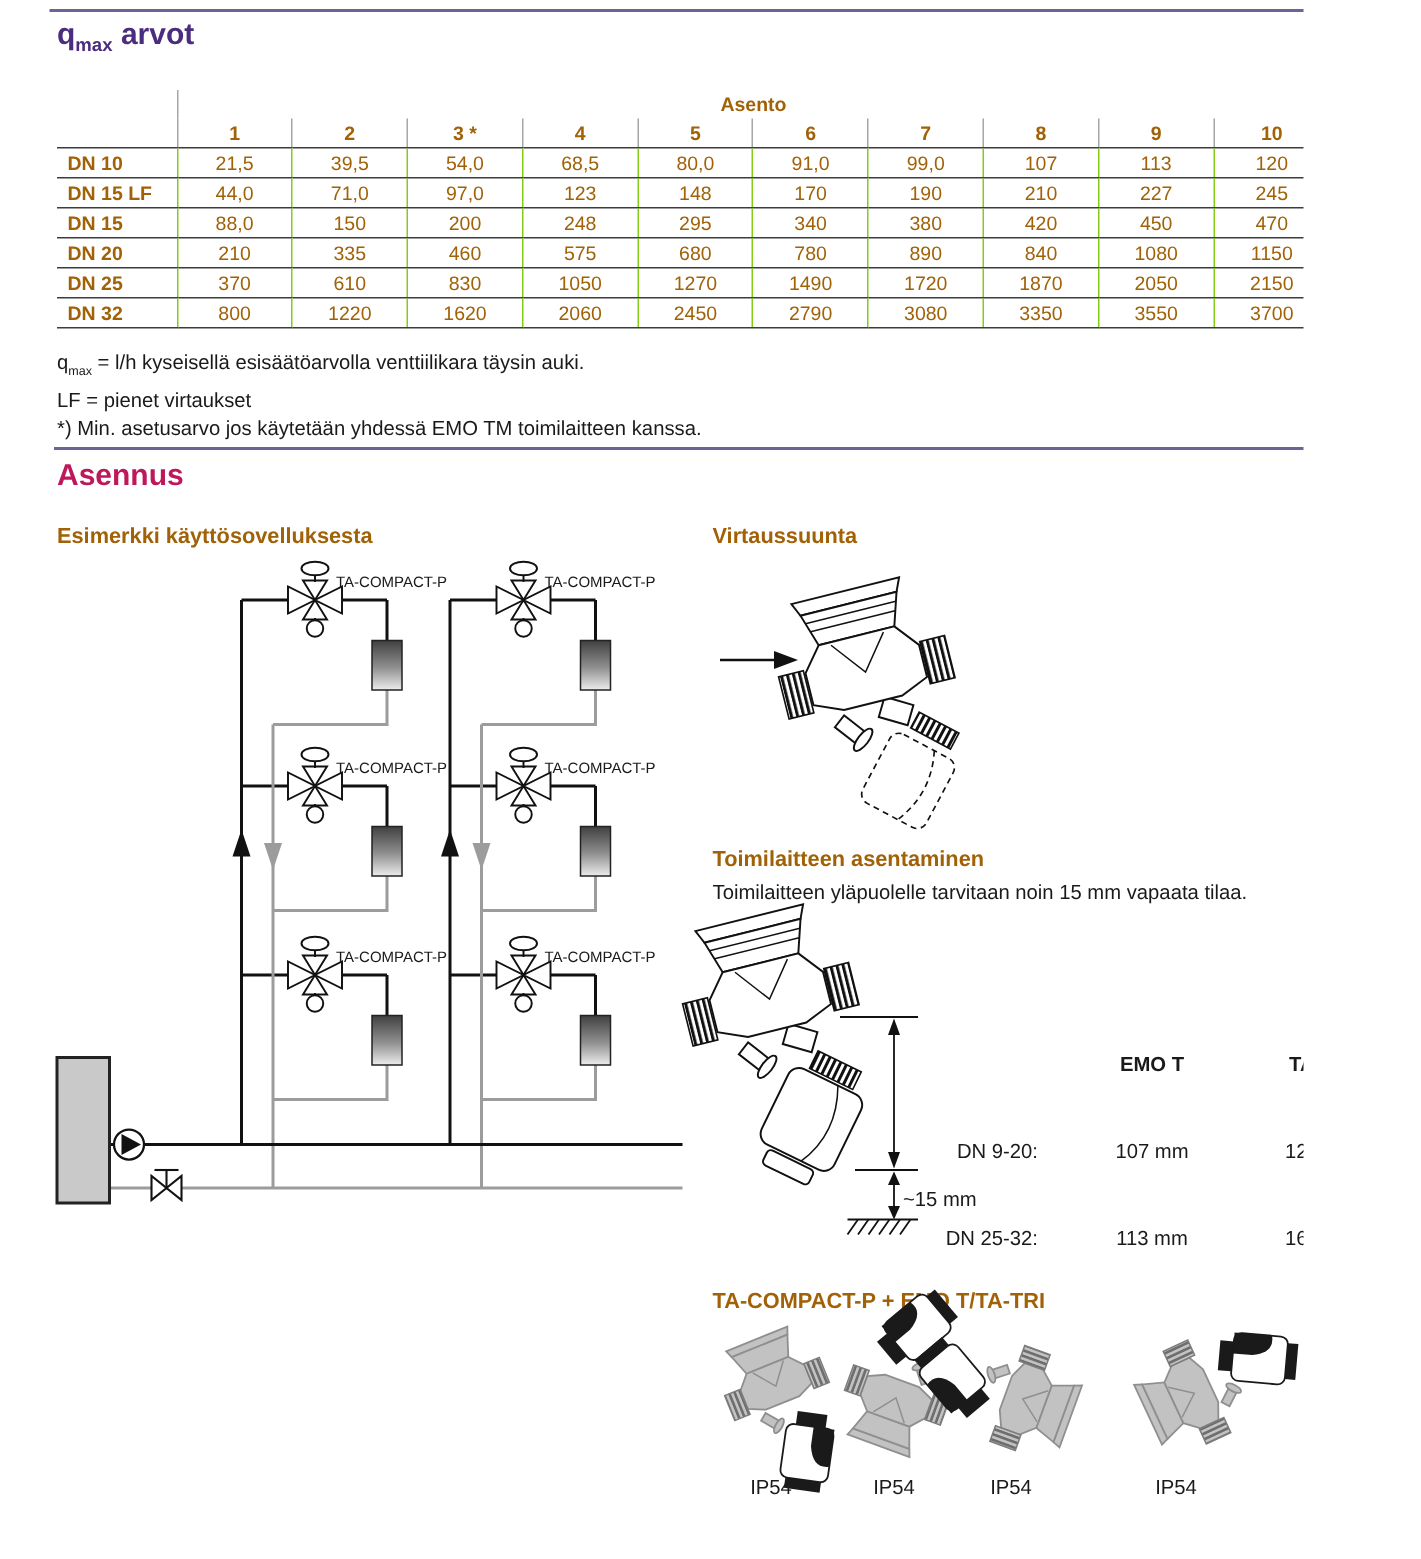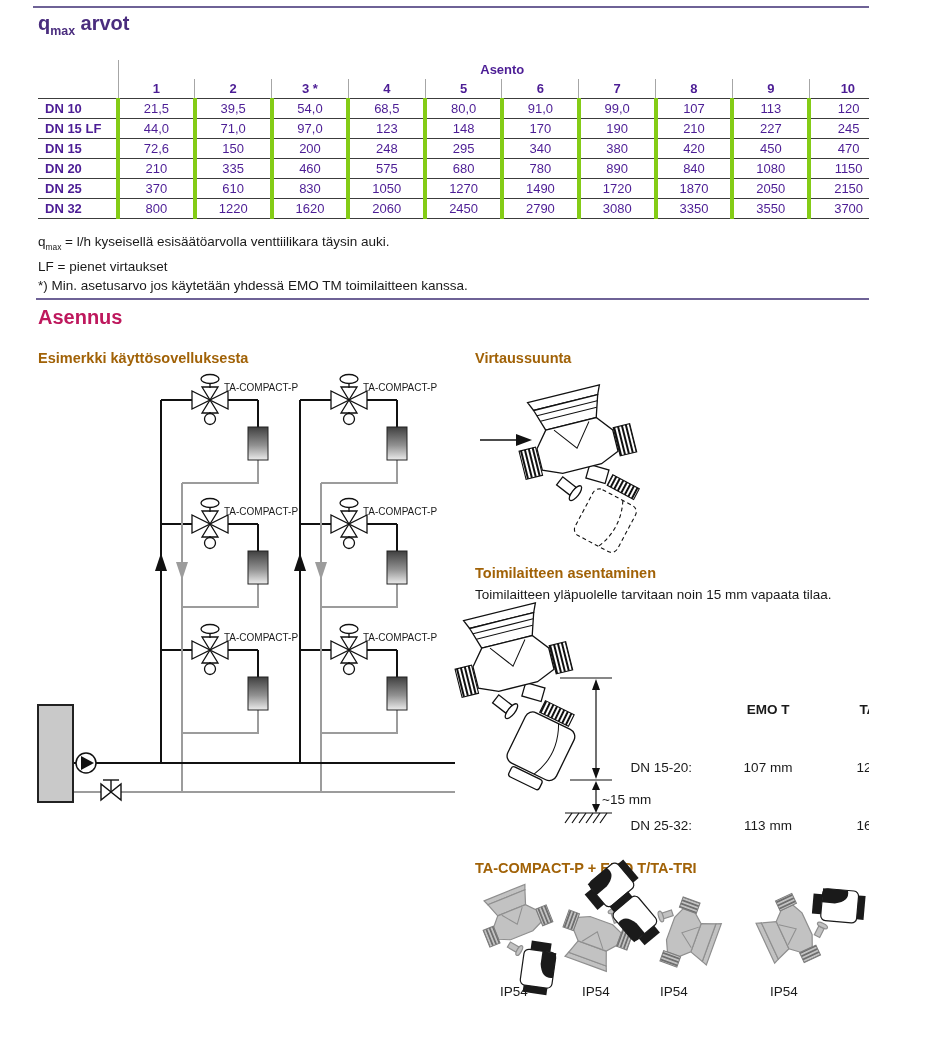--- a/index.html
+++ b/index.html
@@ -9,27 +9,27 @@
   .rule-top{left:33px;top:6px;width:911px;}
   .rule-mid{left:36px;top:298px;width:905px;}
   h1.accent{position:absolute;left:38px;top:12px;margin:0;font-size:20px;font-weight:bold;color:#4a2d7e;}
   h1.accent sub, .notes sub{font-size:62%;}
   h2.accent{position:absolute;left:38px;top:306px;margin:0;font-size:20px;font-weight:bold;color:#4a2d7e;}
   .subhead{position:absolute;margin:0;font-size:14.5px;font-weight:bold;color:#a16207;}
   .bodytext{position:absolute;margin:0;font-size:13.5px;color:#1a1a1a;}
 
   
   .qtable{position:absolute;left:38px;top:60px;width:848px;border-collapse:collapse;
-          table-layout:fixed;font-size:13px;color:#4c1d95;}
+          table-layout:fixed;font-size:13px;color:#a16207;}
   .qtable td{height:19px;padding:0 3px;}
   .qtable td.asento{text-align:center;font-weight:bold;border-left:1px solid #a6a6a6;}
   .qtable tr.numrow td{font-weight:bold;text-align:center;border-bottom:1px solid #3c3c3c;}
   .qtable tr.numrow td + td{border-left:1px solid #a6a6a6;}
   .qtable tr.datarow td{border-bottom:1px solid #3c3c3c;text-align:center;}
-  .qtable tr.datarow td + td{border-left:4px solid #84cc16;}
+  .qtable tr.datarow td + td{border-left:1px solid #84cc16;}
   .qtable tr.datarow td:first-child{font-weight:bold;text-align:left;padding-left:7px;}
 
   .notes{position:absolute;left:38px;top:232px;font-size:13.5px;line-height:19px;}
 
   
   .dimtable{position:absolute;left:600px;top:701px;font-size:13.5px;line-height:18px;
             display:grid;grid-template-columns:92px 72px 74px;column-gap:6px;gap:40px;}
   .dimtable .hdr{font-weight:bold;text-align:center;}
   .dimtable .lbl{text-align:right;white-space:nowrap;}
   .dimtable .val{text-align:center;white-space:nowrap;}
@@ -173,21 +173,21 @@
           <td>123</td>
           <td>148</td>
           <td>170</td>
           <td>190</td>
           <td>210</td>
           <td>227</td>
           <td>245</td>
         </tr>
         <tr class="datarow">
           <td>DN 15</td>
-          <td>72,6</td>
+          <td>88,0</td>
           <td>150</td>
           <td>200</td>
           <td>248</td>
           <td>295</td>
           <td>340</td>
           <td>380</td>
           <td>420</td>
           <td>450</td>
           <td>470</td>
         </tr>
@@ -329,21 +329,21 @@
     <g>
       <line class="dim" x1="105" y1="203" x2="152" y2="203"></line>
       <path class="dim" d="M112,203 l-7,10 M119,203 l-7,10 M126,203 l-7,10 M133,203 l-7,10 M140,203 l-7,10 M147,203 l-7,10"></path>
     </g>
   </svg>
 
   <div class="dimtable">
     <span></span>
     <span class="hdr">EMO T</span>
     <span class="hdr">TA-TRI</span>
-    <span class="lbl">DN 15-20:</span>
+    <span class="lbl">DN 9-20:</span>
     <span class="val">107 mm</span>
     <span class="val">122 mm</span>
     <span class="lbl">DN 25-32:</span>
     <span class="val">113 mm</span>
     <span class="val">161 mm</span>
   </div>
 
   <p class="subhead" style="left:475px;top:860px;">TA-COMPACT-P + EMO T/TA-TRI</p>
 
   <svg style="left:468px;top:882px;" width="440" height="125" viewBox="0 0 440 125">

